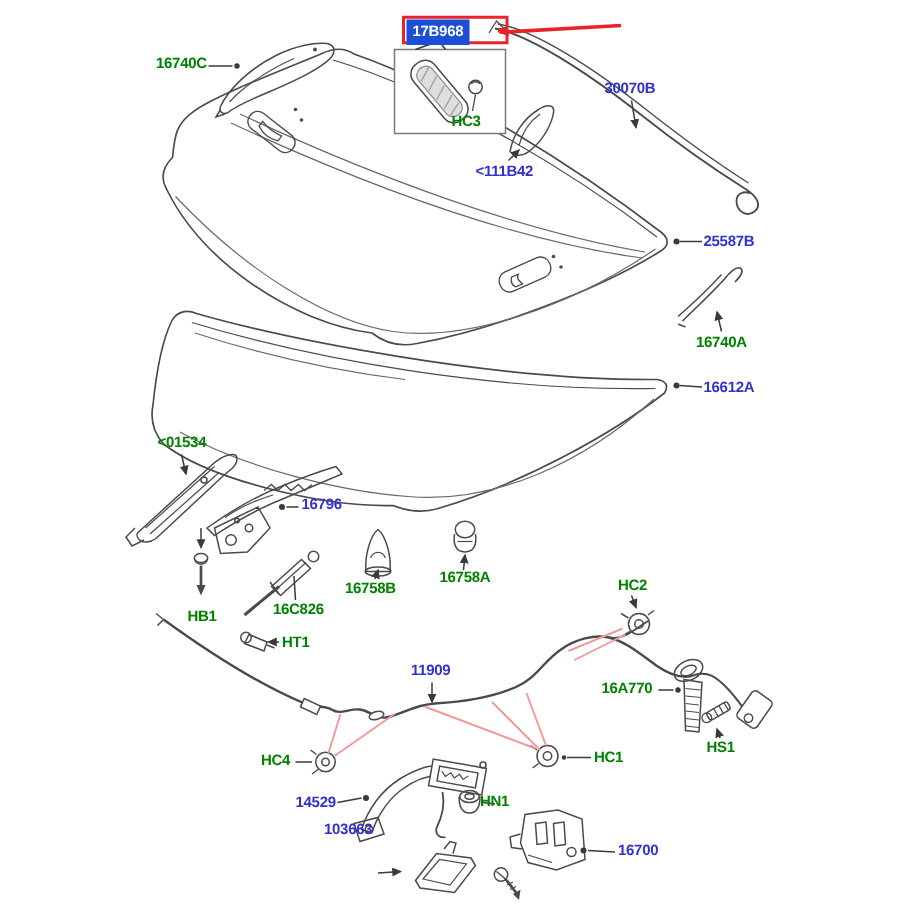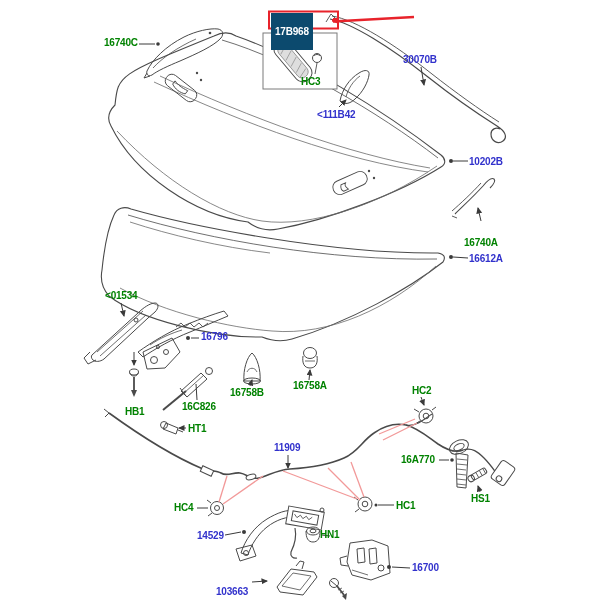--- a/index.html
+++ b/index.html
@@ -3,23 +3,23 @@
 <meta charset="utf-8">
 <style>
   html,body{margin:0;padding:0;background:#ffffff;}
   #stage{position:relative;width:600px;height:607px;background:#fff;overflow:hidden;
          font-family:"Liberation Sans",sans-serif;}
   #stage svg{position:absolute;left:0;top:0;}
   .lbl{position:absolute;font:bold 10px "Liberation Sans",sans-serif;letter-spacing:-0.2px;
        white-space:nowrap;cursor:pointer;}
   .green{color:#008200;}
   .blue{color:#3232cc;}
-  .sel{position:absolute;left:271px;top:13px;background:#0c4a6e;color:#ffffff;
+  .sel{position:absolute;left:271px;top:13px;background:#1d4ed8;color:#ffffff;
        font:bold 10px "Liberation Sans",sans-serif;letter-spacing:-0.2px;
-       padding:13px 4px;white-space:nowrap;cursor:pointer;z-index:5;}
+       padding:3px 4px;white-space:nowrap;cursor:pointer;z-index:5;}
   .footer{position:absolute;left:430px;top:555px;width:118px;text-align:center;
           font:9.5px "Liberation Sans",sans-serif;color:#909090;line-height:12px;}
 </style>
 </head>
 <body>
 
 <div id="stage">
 
 <svg width="600" height="607" viewBox="0 0 600 607">
   <defs>
@@ -311,36 +311,36 @@
     <path d="M 414,17 L 333,21.5" stroke-width="2.5" marker-end="url(#redarr)"></path>
   </g>
 </svg>
 
 <div class="sel">17B968</div>
 
 <div class="lbl green" style="left:104px;top:37px">16740C</div>
 <div class="lbl green" style="left:301px;top:76px">HC3</div>
 <div class="lbl blue" style="left:317px;top:109px">&lt;111B42</div>
 <div class="lbl blue" style="left:403px;top:54px">30070B</div>
-<div class="lbl blue" style="left:469px;top:156px">10202B</div>
-<div class="lbl green" style="left:464px;top:237px">16740A</div>
+<div class="lbl blue" style="left:469px;top:156px">25587B</div>
+<div class="lbl green" style="left:464px;top:223px">16740A</div>
 <div class="lbl blue" style="left:469px;top:253px">16612A</div>
 <div class="lbl green" style="left:105px;top:290px">&lt;01534</div>
 <div class="lbl blue" style="left:201px;top:331px">16796</div>
 <div class="lbl green" style="left:125px;top:406px">HB1</div>
 <div class="lbl green" style="left:182px;top:401px">16C826</div>
 <div class="lbl green" style="left:188px;top:423px">HT1</div>
 <div class="lbl green" style="left:230px;top:387px">16758B</div>
 <div class="lbl green" style="left:293px;top:380px">16758A</div>
 <div class="lbl green" style="left:412px;top:385px">HC2</div>
 <div class="lbl blue" style="left:274px;top:442px">11909</div>
 <div class="lbl green" style="left:401px;top:454px">16A770</div>
 <div class="lbl green" style="left:471px;top:493px">HS1</div>
 <div class="lbl green" style="left:174px;top:502px">HC4</div>
 <div class="lbl green" style="left:396px;top:500px">HC1</div>
 <div class="lbl green" style="left:320px;top:529px">HN1</div>
 <div class="lbl blue" style="left:197px;top:530px">14529</div>
-<div class="lbl blue" style="left:216px;top:586px">103663</div>
+<div class="lbl blue" style="left:216px;top:548px">103663</div>
 <div class="lbl green" style="left:327px;top:629px">HS2</div>
 <div class="lbl blue" style="left:412px;top:562px">16700</div>
 
 
 </div>
 
 </body></html>

